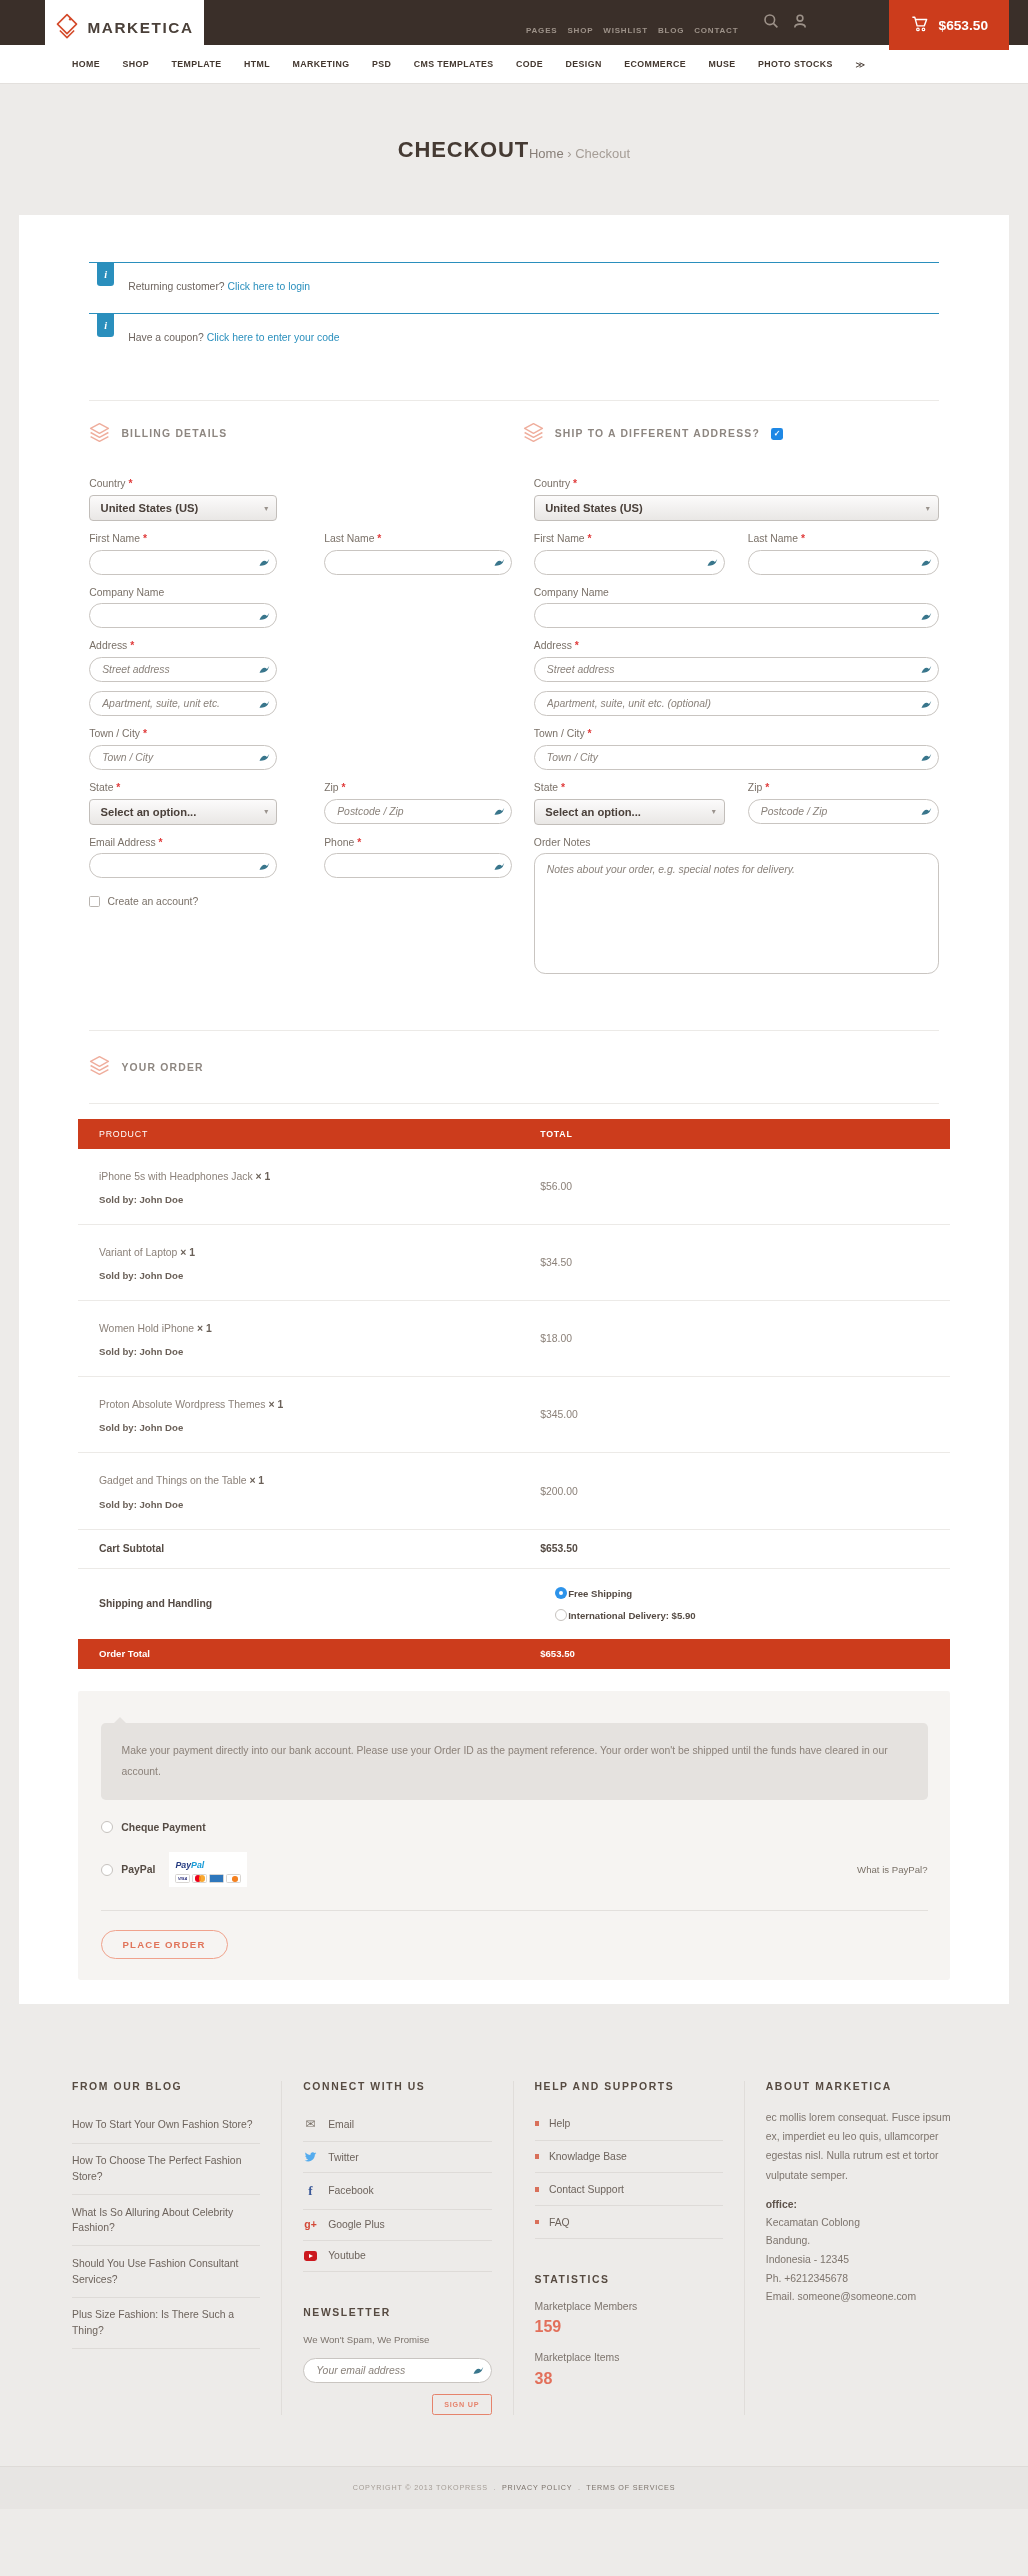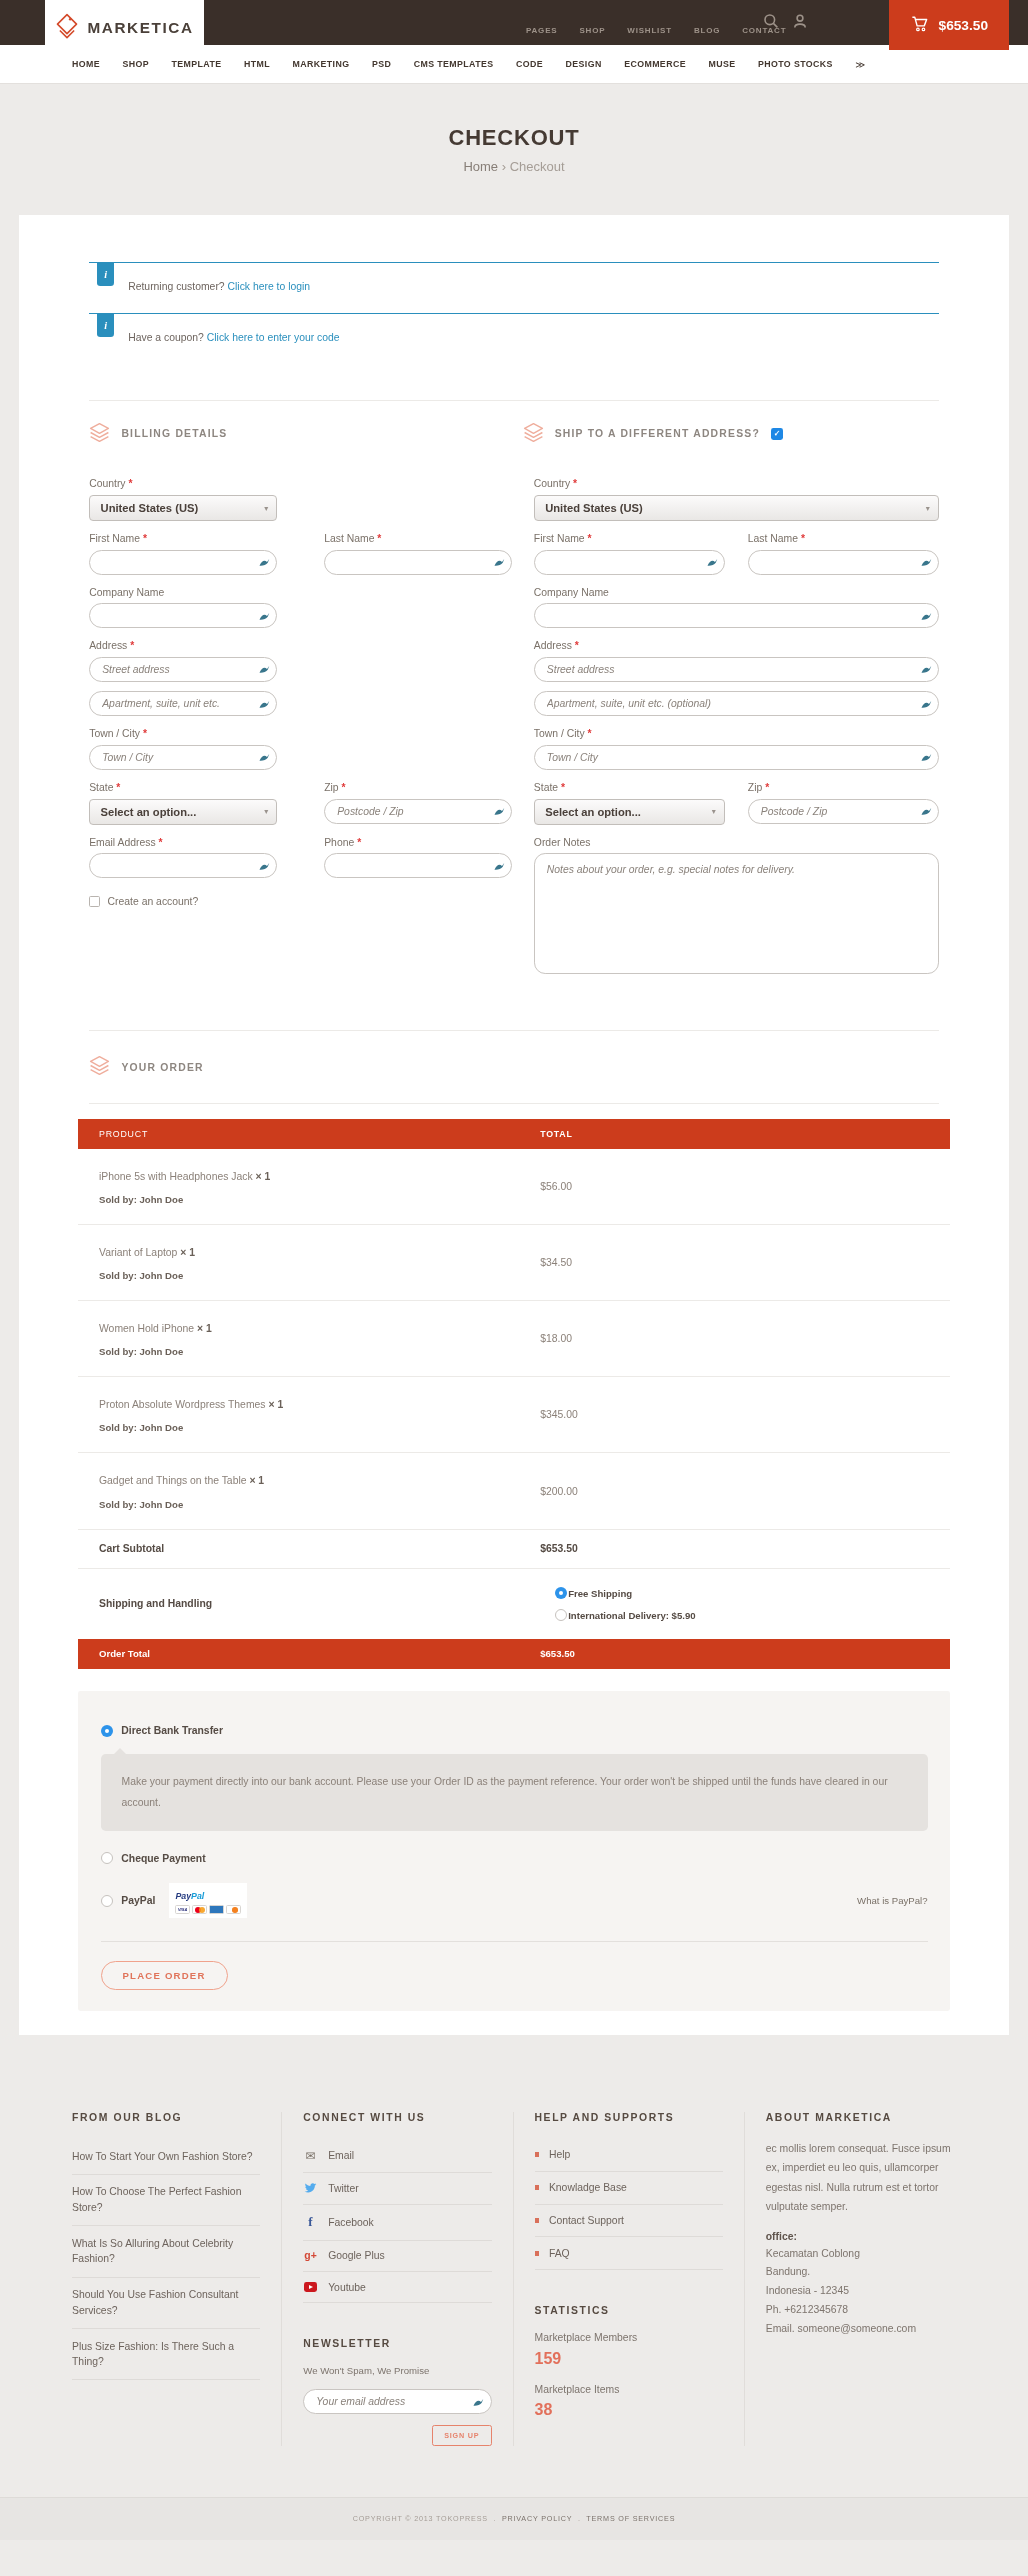--- a/index.html
+++ b/index.html
@@ -3,35 +3,35 @@
 <meta charset="utf-8">
 <style>
   * { box-sizing: border-box; margin: 0; padding: 0; }
   body { width: 1028px; background: #edebe9; font-family: "Liberation Sans", sans-serif; }
 
   
   .topbar { position: relative; height: 45px; background: #3a2f29; }
   .logo-tab { position: absolute; left: 45px; top: 0; width: 159px; height: 55px; background: #ffffff;
     display: flex; align-items: center; justify-content: center; gap: 8px; z-index: 5; }
   .brand-text { font-size: 15.3px; font-weight: bold; letter-spacing: 1.6px; color: #4a4039; }
-  .top-links { position: absolute; left: 526px; top: 0; height: 60px; display: flex; align-items: center; gap: 22px; }
+  .top-links { position: absolute; left: 526px; top: 0; height: 60px; display: flex; align-items: center; gap: 10px; }
   .top-link { font-size: 8px; font-weight: bold; letter-spacing: 0.8px; color: #9d9289; cursor: pointer; }
   .top-icons { position: absolute; left: 763px; top: 0; height: 45px; display: flex; align-items: center; gap: 13px; }
   .cart-btn { position: absolute; right: 19px; top: 0; height: 50px; background: #cc3c1c; z-index: 6;
     display: flex; align-items: center; gap: 9.6px; padding: 0 21px; cursor: pointer; }
   .cart-total { color: #ffffff; font-size: 13.7px; font-weight: bold; }
 
   
   .mainnav { background: #ffffff; height: 39px; display: flex; align-items: center; gap: 22.5px;
     padding: 0 0 0 72px; border-bottom: 0.8px solid #e3e0dd; }
   .nav-link { font-size: 8.8px; font-weight: bold; letter-spacing: 0.4px; color: #43372f; cursor: pointer; }
   .nav-more { font-size: 9.6px; color: #43372f; cursor: pointer; }
 
   
-  .hero { height: 131px; display: flex; flex-direction: column; align-items: center; justify-content: center; }
+  .hero { height: 131px; display: flex; flex-direction: row; align-items: center; justify-content: center; }
   .page-title { font-size: 22px; font-weight: bold; letter-spacing: 0.8px; color: #453a33; }
   .breadcrumb { margin-top: 8px; font-size: 13px; color: #a59d96; }
   .breadcrumb .bc-home { color: #877e77; cursor: pointer; }
 
   
   .card { background: #ffffff; margin: 0 19px; padding: 47px 59px 24px; }
 
   
   .notice { border-top: 1.6px solid #2a8fbd; position: relative; padding: 14.5px 0 11.2px 39px; margin: 0 11.2px 9.6px; }
   .info-tag { position: absolute; left: 8px; top: 0; width: 17px; height: 22.5px; background: #2a8fbd;
@@ -526,24 +526,20 @@
       </div>
     </div>
   </div>
 
   <div class="total-bar">
     <span class="sum-label">Order Total</span>
     <span class="sum-value">$653.50</span>
   </div>
 
   <div class="paybox">
-    <div class="pm-row">
-      <span class="radio-on"></span>
-      <span class="pm-label">Direct Bank Transfer</span>
-    </div>
     <div class="pm-desc">
       <div class="pm-desc-text">Make your payment directly into our bank account. Please use your Order ID as the payment reference. Your order won't be shipped until the funds have cleared in our account.</div>
     </div>
     <div class="pm-row">
       <span class="radio-off"></span>
       <span class="pm-label">Cheque Payment</span>
     </div>
     <div class="pm-row">
       <span class="radio-off"></span>
       <span class="pm-label">PayPal</span>

